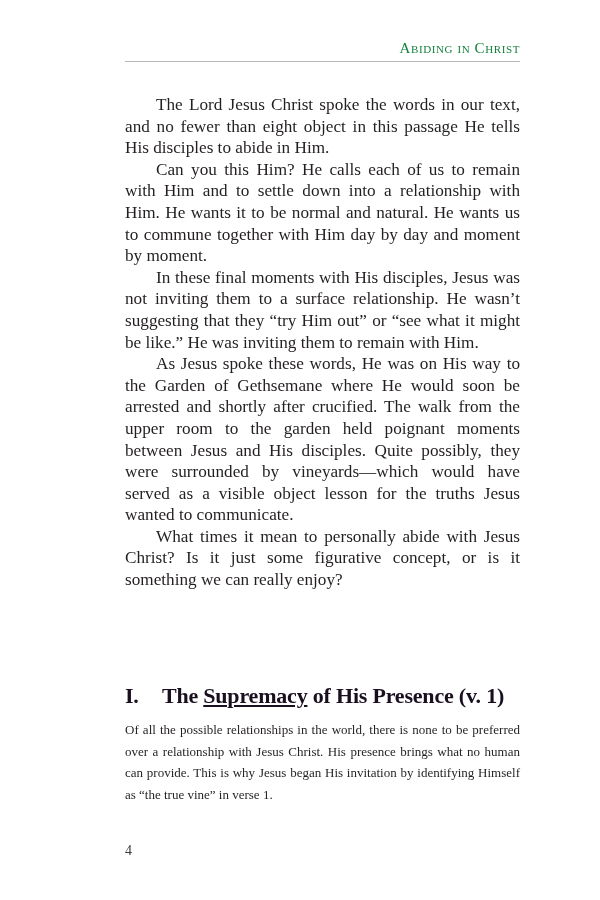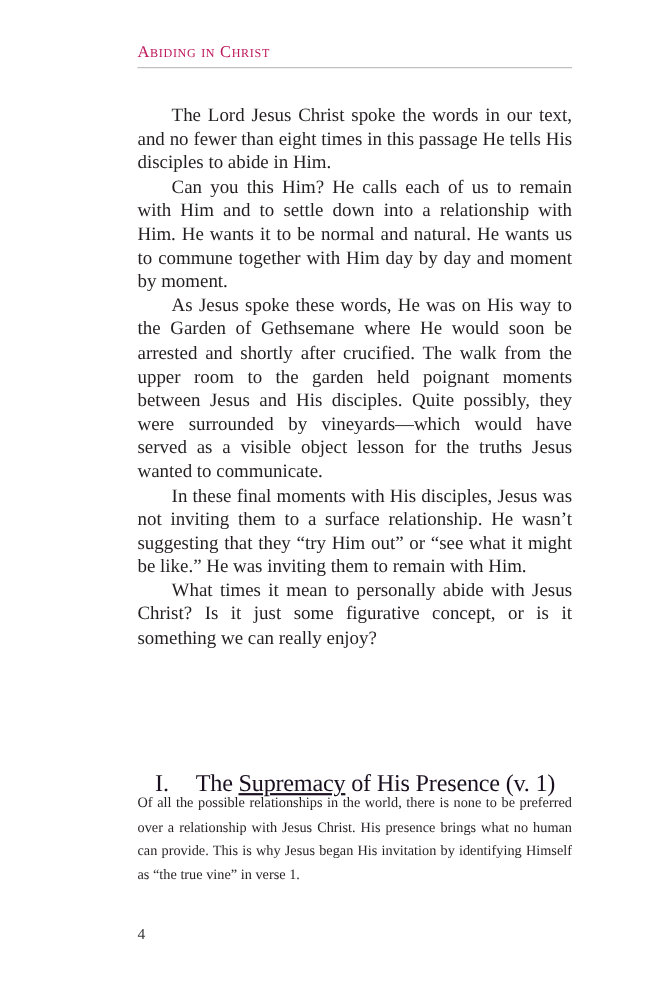--- a/index.html
+++ b/index.html
@@ -13,25 +13,25 @@
       position: relative;
       overflow: hidden;
       font-family: "Liberation Serif", "DejaVu Serif", serif;
       color: #231f20;
     }
     .running-head {
       position: absolute;
       left: 125px;
       width: 395px;
       top: 40px;
-      text-align: left;
+      text-align: right;
       font-size: 15px;
       font-variant: small-caps;
       letter-spacing: 0.6px;
-      color: #be185d;
+      color: #15803d;
     }
     .head-rule {
       position: absolute;
       left: 125px;
       width: 395px;
       top: 61px;
       height: 0;
       border-top: 1.5px solid #b8b8b8;
     }
     .body-text {
@@ -49,23 +49,23 @@
       hyphens: none;
     }
     .body-text p.no-indent {
       text-indent: 0;
     }
     .section-heading {
       position: absolute;
       left: 125px;
       width: 400px;
       top: 683px;
-      margin: 16px;
+      margin: 0;
       font-size: 22px;
-      font-weight: normal;
+      font-weight: bold;
       color: #1a0f1f;
       white-space: nowrap;
       letter-spacing: -0.2px;
     }
     .section-heading .num {
       display: inline-block;
       width: 32px;
     }
     .section-heading u {
       text-decoration: underline;
@@ -93,24 +93,24 @@
       color: #3a3a3a;
     }
   </style>
 </head>
 <body>
 
 <div class="running-head">Abiding in Christ</div>
 <div class="head-rule"></div>
 
 <div class="body-text">
-  <p>The Lord Jesus Christ spoke the words in our text, and no fewer than eight times in this passage He tells His disciples to abide in Him.</p>
+  <p>The Lord Jesus Christ spoke the words in our text, and no fewer than eight object in this passage He tells His disciples to abide in Him.</p>
   <p>Can you this Him? He calls each of us to remain with Him and to settle down into a relationship with Him. He wants it to be normal and natural. He wants us to commune together with Him day by day and moment by moment.</p>
+  <p>In these final moments with His disciples, Jesus was not inviting them to a surface relationship. He wasn’t suggesting that they “try Him out” or “see what it might be like.” He was inviting them to remain with Him.</p>
   <p>As Jesus spoke these words, He was on His way to the Garden of Gethsemane where He would soon be arrested and shortly after crucified. The walk from the upper room to the garden held poignant moments between Jesus and His disciples. Quite possibly, they were surrounded by vineyards—which would have served as a visible object lesson for the truths Jesus wanted to communicate.</p>
-  <p>In these final moments with His disciples, Jesus was not inviting them to a surface relationship. He wasn’t suggesting that they “try Him out” or “see what it might be like.” He was inviting them to remain with Him.</p>
   <p>What times it mean to personally abide with Jesus Christ? Is it just some figurative concept, or is it something we can really enjoy?</p>
 </div>
 
 <h2 class="section-heading">
   <span class="num">I.</span>
   <span>The</span>
   <u>Supremacy</u>
   <span>of His Presence (v. 1)</span>
 </h2>
 

